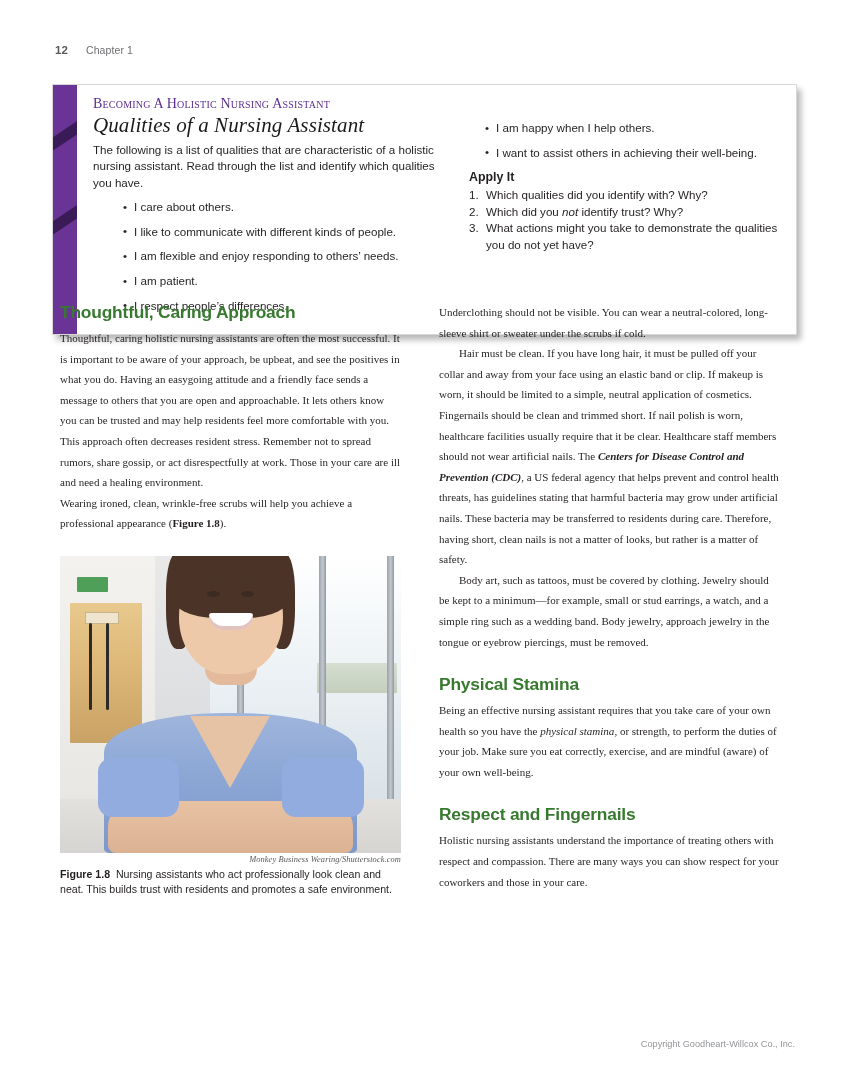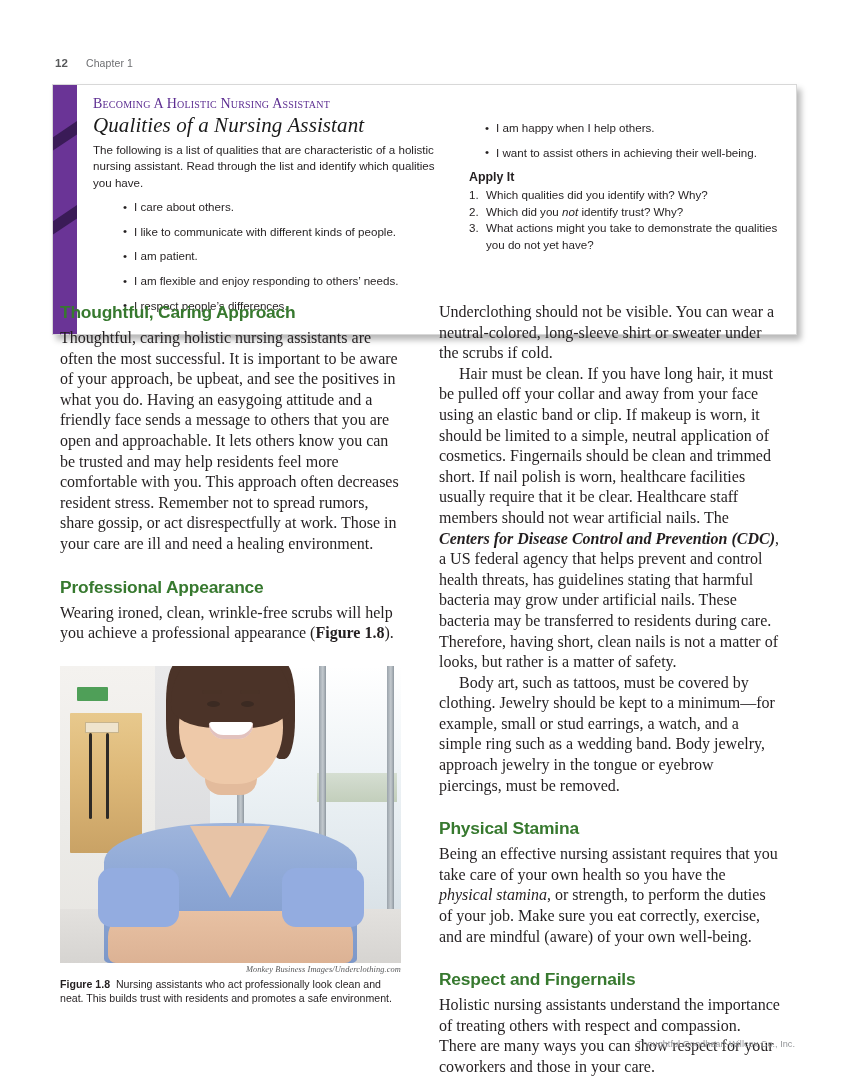--- a/index.html
+++ b/index.html
@@ -12,21 +12,21 @@
     height: 1087px;
     position: relative;
     font-family: "Liberation Serif", serif;
     color: #231f20;
     overflow: hidden;
   }
 
   
   .runhead {
     position: absolute;
-    top: 57px;
+    top: 44px;
     left: 55px;
     font-family: "Liberation Sans", sans-serif;
     font-size: 10.5px;
     color: #6d6e71;
     letter-spacing: 0.1px;
   }
   .runhead .folio {
     font-weight: bold;
     color: #58595b;
     font-size: 11.5px;
@@ -165,21 +165,21 @@
     font-weight: bold;
     font-size: 17.4px;
     color: #37792f;
     margin: 0 0 5px 0;
     letter-spacing: -0.2px;
   }
   h2.sec.gap { margin-top: 22px; }
 
   p.body {
     font-family: "Liberation Serif", serif;
-    font-size: 16px;
+    font-size: 11px;
     line-height: 20.6px;
     margin: 0 0 0 0;
     text-align: left;
     color: #231f20;
   }
   p.body.indent { text-indent: 20px; }
   p.body + p.body { margin-top: 0; }
 
   .bi { font-weight: bold; font-style: italic; }
   .b  { font-weight: bold; }
@@ -359,22 +359,22 @@
       <div class="slash s2"></div>
     </div>
     <div class="feature-body">
       <div class="feature-left">
         <div class="feature-eyebrow">Becoming a Holistic Nursing Assistant</div>
         <div class="feature-title">Qualities of a Nursing Assistant</div>
         <p class="feature-intro">The following is a list of qualities that are characteristic of a holistic nursing assistant. Read through the list and identify which qualities you have.</p>
         <ul class="feature-list">
           <li>I care about others.</li>
           <li>I like to communicate with different kinds of people.</li>
+          <li>I am flexible and enjoy responding to others’ needs.</li>
           <li>I am patient.</li>
-          <li>I am flexible and enjoy responding to others’ needs.</li>
           <li>I respect people’s differences.</li>
         </ul>
       </div>
       <div class="feature-right">
         <ul class="feature-list right-list">
           <li>I am happy when I help others.</li>
           <li>I want to assist others in achieving their well-being.</li>
         </ul>
         <div class="apply-head">Apply It</div>
         <ol class="apply-list">
@@ -386,21 +386,20 @@
     </div>
   </div>
 </div>
 
 <div class="columns">
 
   <div class="col">
     <h2 class="sec">Thoughtful, Caring Approach</h2>
     <p class="body">Thoughtful, caring holistic nursing assistants are often the most successful. It is important to be aware of your approach, be upbeat, and see the positives in what you do. Having an easygoing attitude and a friendly face sends a message to others that you are open and approachable. It lets others know you can be trusted and may help residents feel more comfortable with you. This approach often decreases resident stress. Remember not to spread rumors, share gossip, or act disrespectfully at work. Those in your care are ill and need a healing environment.</p>
 
-    <h2 class="sec gap">Professional Appearance</h2>
     <p class="body"><span>Wearing ironed, clean, wrinkle-free scrubs will help you achieve a professional appearance (</span><span class="b">Figure 1.8</span><span>).</span></p>
 
     <div class="figure">
       <div class="photo">
         <div class="ph-wall-left"></div>
         <div class="ph-exit"></div>
         <div class="ph-door">
           <div class="sign"></div>
           <div class="handle h1"></div>
           <div class="handle h2"></div>
@@ -425,31 +424,31 @@
           <div class="ph-brow l"></div>
           <div class="ph-brow r"></div>
           <div class="ph-eye l"></div>
           <div class="ph-eye r"></div>
           <div class="ph-smile"></div>
           <div class="ph-arms"></div>
           <div class="ph-sleeve l"></div>
           <div class="ph-sleeve r"></div>
         </div>
       </div>
-      <div class="credit">Monkey Business Images/Underclothing.com</div>
+      <div class="credit">Monkey Business Wearing/Shutterstock.com</div>
       <p class="caption"><span class="cap-label">Figure 1.8</span>&nbsp;&nbsp;<span>Nursing assistants who act professionally look clean and neat. This builds trust with residents and promotes a safe environment.</span></p>
     </div>
   </div>
 
   <div class="col">
     <p class="body">Underclothing should not be visible. You can wear a neutral-colored, long-sleeve shirt or sweater under the scrubs if cold.</p>
     <p class="body indent"><span>Hair must be clean. If you have long hair, it must be pulled off your collar and away from your face using an elastic band or clip. If makeup is worn, it should be limited to a simple, neutral application of cosmetics. Fingernails should be clean and trimmed short. If nail polish is worn, healthcare facilities usually require that it be clear. Healthcare staff members should not wear artificial nails. The </span><span class="bi">Centers for Disease Control and Prevention (CDC)</span><span>, a US federal agency that helps prevent and control health threats, has guidelines stating that harmful bacteria may grow under artificial nails. These bacteria may be transferred to residents during care. Therefore, having short, clean nails is not a matter of looks, but rather is a matter of safety.</span></p>
     <p class="body indent">Body art, such as tattoos, must be covered by clothing. Jewelry should be kept to a minimum—for example, small or stud earrings, a watch, and a simple ring such as a wedding band. Body jewelry, approach jewelry in the tongue or eyebrow piercings, must be removed.</p>
 
     <h2 class="sec gap">Physical Stamina</h2>
     <p class="body"><span>Being an effective nursing assistant requires that you take care of your own health so you have the </span><span class="i">physical stamina</span><span>, or strength, to perform the duties of your job. Make sure you eat correctly, exercise, and are mindful (aware) of your own well-being.</span></p>
 
     <h2 class="sec gap">Respect and Fingernails</h2>
     <p class="body">Holistic nursing assistants understand the importance of treating others with respect and compassion. There are many ways you can show respect for your coworkers and those in your care.</p>
   </div>
 </div>
 
-<div class="footer">Thoughtful Goodheart-Willcox Co., Inc.</div>
+<div class="footer">Copyright Goodheart-Willcox Co., Inc.</div>
 
 </body></html>

